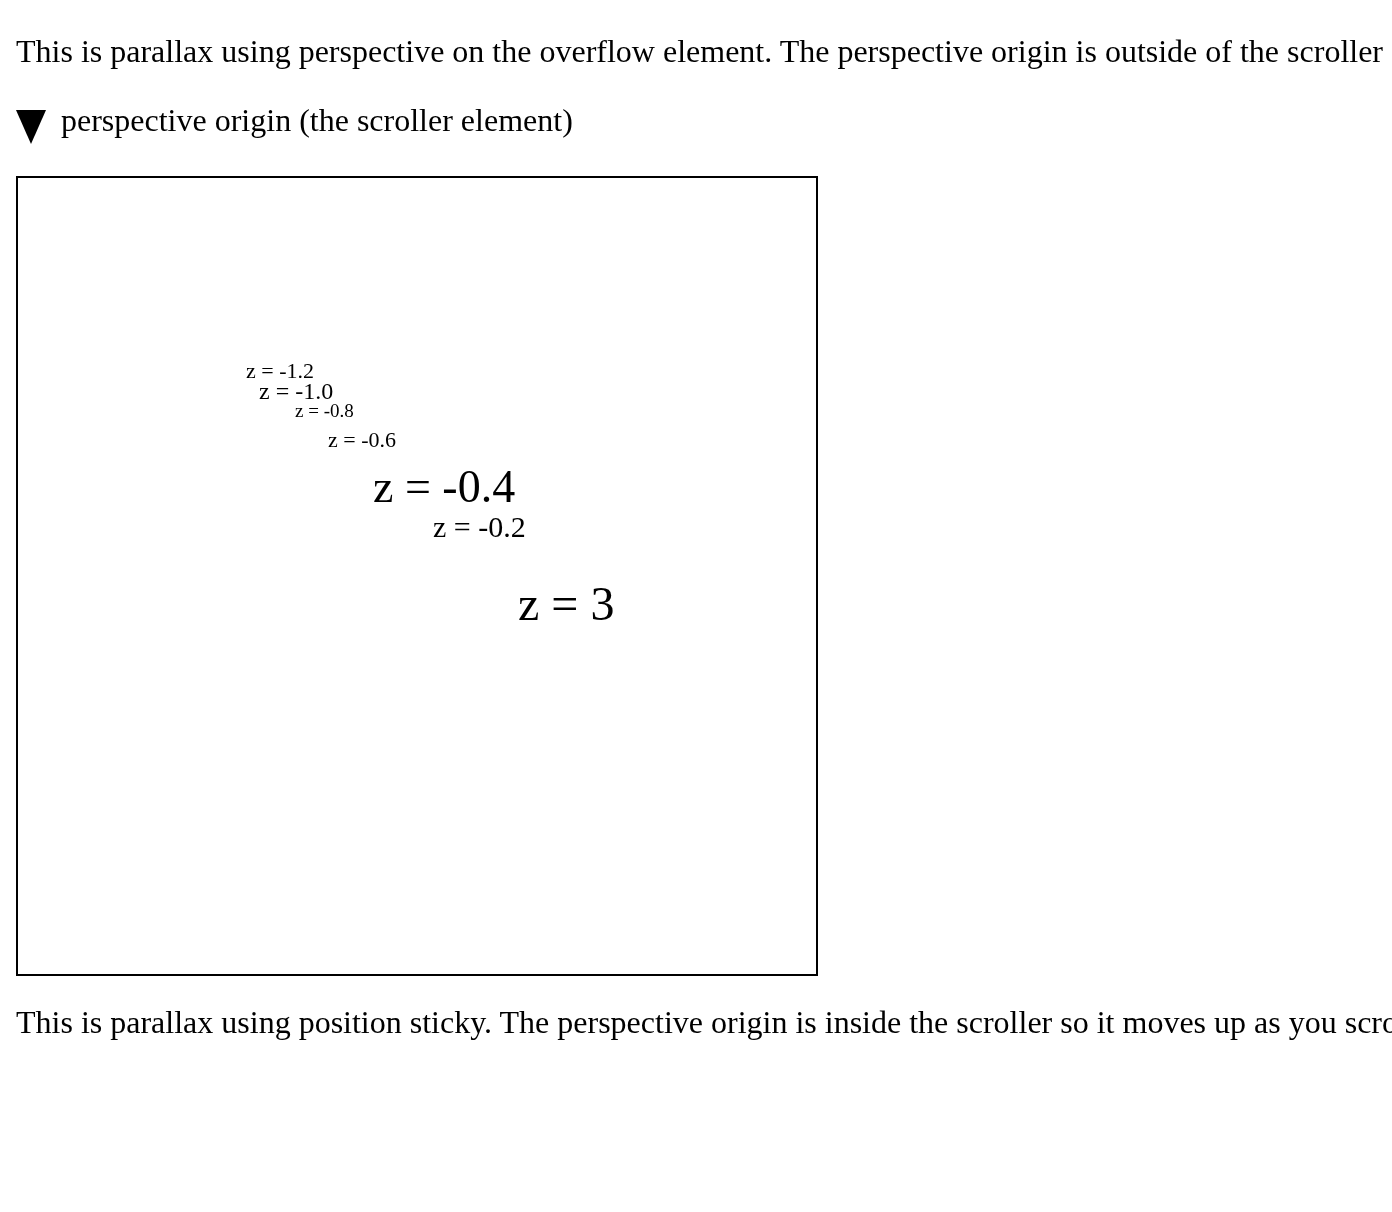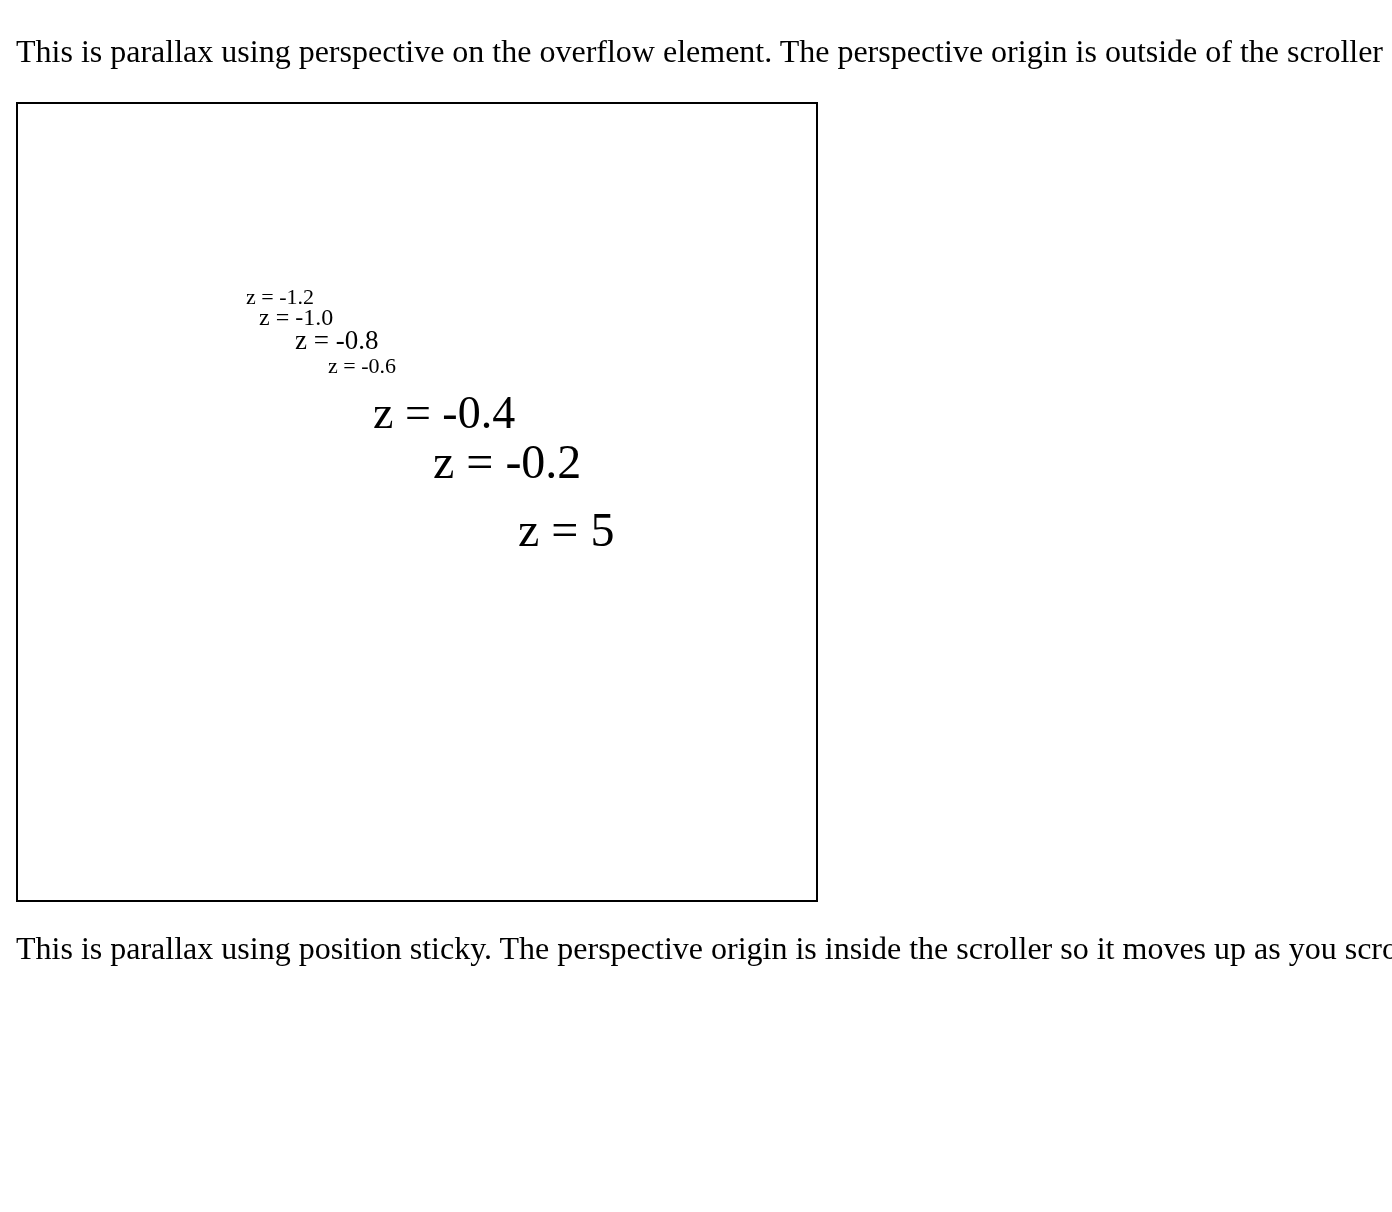--- a/index.html
+++ b/index.html
@@ -58,27 +58,28 @@
   }
 </style>
 </head>
 <body>
 
 <main>
 
   <p class="body-text first">This is parallax using perspective on the overflow element. The perspective origin is outside of the scroller so</p>
 
 
+  <p class="body-text heading"><span class="tri"></span><span>perspective origin (the scroller element)</span></p>
 
   <div class="scroller-box">
       <div class="z-label" style="left: 228px; top: 182px; font-size: 22px;">z = -1.2</div>
       <div class="z-label" style="left: 241px; top: 201px; font-size: 24px;">z = -1.0</div>
-      <div class="z-label" style="left: 277px; top: 223px; font-size: 27px;">z = -0.8</div>
+      <div class="z-label" style="left: 277px; top: 223px; font-size: 19px;">z = -0.8</div>
       <div class="z-label" style="left: 310px; top: 251px; font-size: 22px;">z = -0.6</div>
       <div class="z-label" style="left: 355px; top: 286px; font-size: 46px;">z = -0.4</div>
-      <div class="z-label" style="left: 415px; top: 334px; font-size: 48px;">z = -0.2</div>
-      <div class="z-label" style="left: 500px; top: 402px; font-size: 48px;">z = 5</div>
+      <div class="z-label" style="left: 415px; top: 334px; font-size: 30px;">z = -0.2</div>
+      <div class="z-label" style="left: 500px; top: 402px; font-size: 48px;">z = 3</div>
     </div>
 
   <p class="body-text outro1">This is parallax using position sticky. The perspective origin is inside the scroller so it moves up as you scroll</p>
 
 
 </main>
 
 </body></html>

